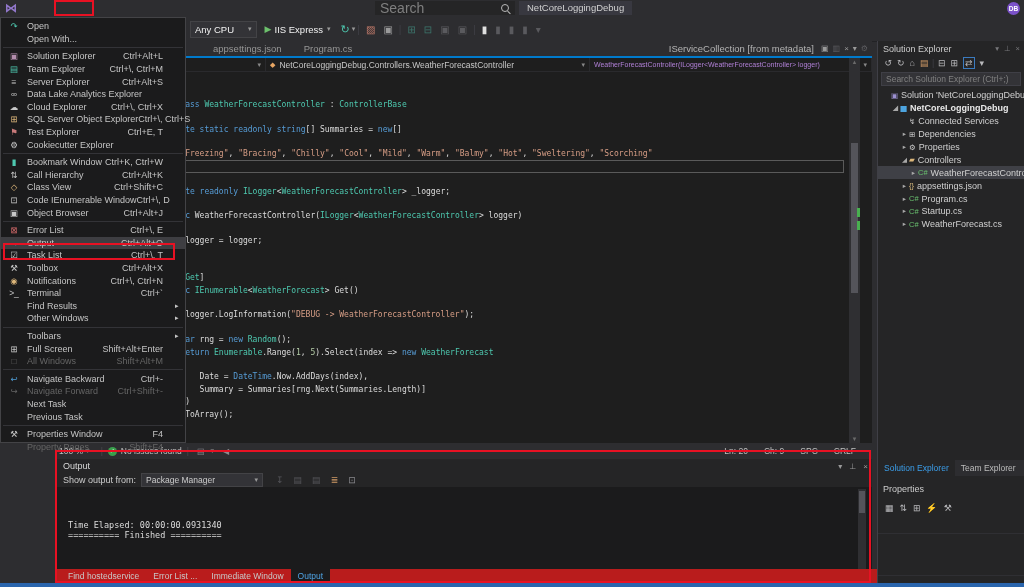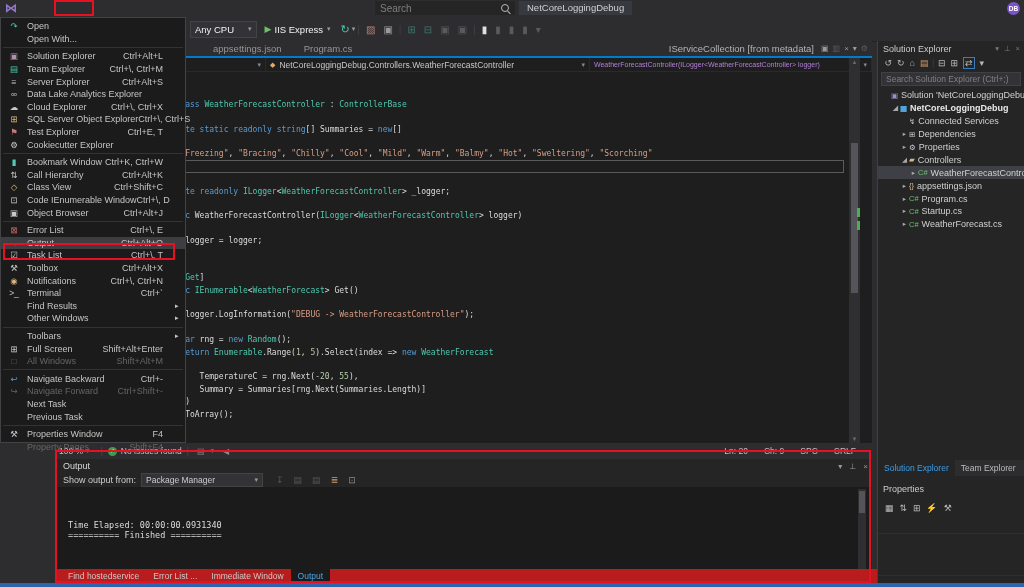--- a/index.html
+++ b/index.html
@@ -5,21 +5,21 @@
   html,body{margin:0;padding:0;background:#1a1a1a;}
   #app{position:relative;width:1024px;height:587px;background:#2d2d30;overflow:hidden;
        font-family:"Liberation Sans",sans-serif;color:#c5c5c5;-webkit-font-smoothing:antialiased;}
   
   .titlebar{position:absolute;left:0;top:0;width:1024px;height:17px;background:#2d2d30;
             display:flex;align-items:center;font-size:10px;color:#cccccc;}
   .vslogo{color:#9378cd;font-weight:bold;font-size:12px;padding:0 6px 0 5px;line-height:17px;}
   .menubar{display:flex;height:17px;align-items:center;}
   .mbitem{padding:0 7px;line-height:17px;cursor:default;}
   .tsearch{position:absolute;left:375px;top:1px;width:130px;height:14px;background:#252526;
-           display:flex;align-items:center;justify-content:space-between;padding:0 5px;color:#7f7f7f;font-size:10px;}
+           display:flex;align-items:center;justify-content:space-between;padding:0 5px;color:#7f7f7f;font-size:14px;}
   .mag{width:6px;height:6px;border:1px solid #b8b8b8;border-radius:50%;position:relative;margin-right:1px;}
   .mag::after{content:"";position:absolute;width:4px;height:1px;background:#b8b8b8;right:-3px;bottom:-2px;transform:rotate(45deg);}
   .wtitle{position:absolute;left:519px;top:1px;height:14px;line-height:14px;padding:0 8px;background:#383840;color:#d0d0d0;font-size:9.5px;}
   .avatar{position:absolute;right:4px;top:2px;width:13px;height:13px;border-radius:50%;background:#7b52c9;
           color:#fff;font-size:6.5px;font-weight:bold;display:flex;align-items:center;justify-content:center;}
   
   .toolbar{position:absolute;left:0;top:17px;width:1024px;height:24px;background:#2d2d30;border-bottom:1px solid #222225;
            display:flex;align-items:center;font-size:9.5px;color:#f1f1f1;}
   .tspacer{width:186px;}
   .combo{background:#333337;border:1px solid #434346;height:15px;display:flex;align-items:center;
@@ -297,24 +297,24 @@
         <span class=" k">            var </span><span>rng = </span><span class=" k">new </span><span class=" t">Random</span><span>();</span></div>
 
         <div class="cl">
           
         <span class=" k">            return </span><span class=" t">Enumerable</span><span>.Range(</span><span class=" n">1</span><span>, </span><span class=" n">5</span><span>).Select(index =&gt; </span><span class=" k">new </span><span class=" t">WeatherForecast</span></div>
 
         <div class="cl">
           
         <span>            {</span></div>
 
-
-        <div class="cl">
-          
-        <span>                TemperatureC = rng.Next(</span><span class=" n">-20</span><span>, </span><span class=" n">55</span><span>),</span></div>
+        <div class="cl">
+          
+        <span>                Date = </span><span class=" k">DateTime</span><span>.Now.AddDays(index),</span></div>
+
 
         <div class="cl">
           
         <span>                Summary = Summaries[rng.Next(Summaries.Length)]</span></div>
 
         <div class="cl">
           
         <span>            })</span></div>
 
         <div class="cl">

